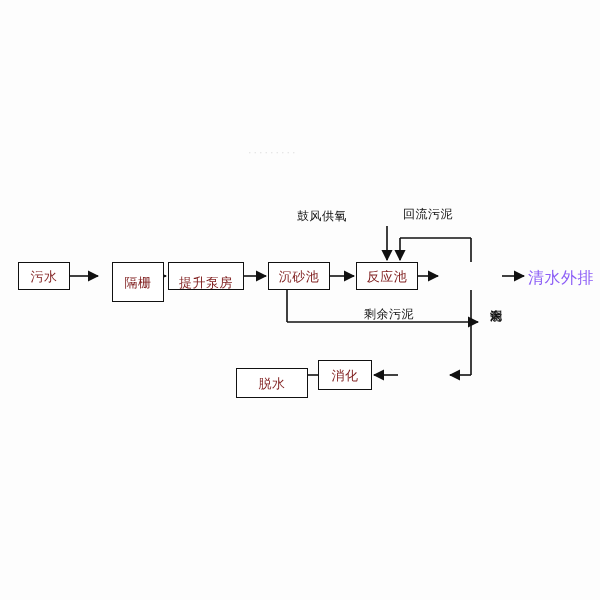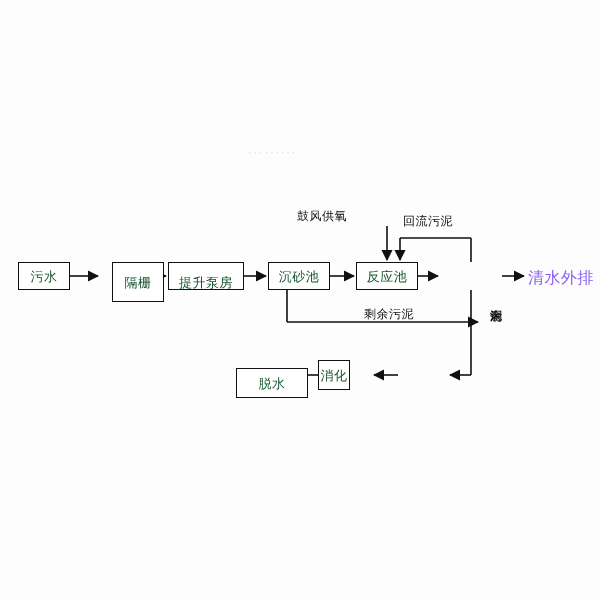--- a/index.html
+++ b/index.html
@@ -24,21 +24,21 @@
     left: 0;
     top: 0;
     width: 600px;
     height: 600px;
   }
   .node {
     position: absolute;
     box-sizing: border-box;
     border: 1.5px solid #111111;
     background: #ffffff;
-    color: #14532d;
+    color: #7f1d1d;
     font-size: 13px;
     line-height: 1;
     display: flex;
     align-items: center;
     justify-content: center;
     letter-spacing: 0.5px;
     white-space: nowrap;
   }
   .edge-label {
     position: absolute;
@@ -115,27 +115,27 @@
   </div>
   <div class="node" style="left:168px; top:262px; width:76px; height:28px;align-items:flex-end;">
     <span>提升泵房</span>
   </div>
   <div class="node" style="left:356px; top:262px; width:62px; height:28px;">
     <span>反应池</span>
   </div>
   <div class="node" style="left:268px; top:262px; width:62px; height:28px;">
     <span>沉砂池</span>
   </div>
-  <div class="node" style="left:318px; top:360px; width:32px; height:30px;">
+  <div class="node" style="left:318px; top:360px; width:54px; height:30px;">
     <span>消化</span>
   </div>
   <div class="node" style="left:236px; top:368px; width:72px; height:30px;">
     <span>脱水</span>
   </div>
 
   <div class="edge-label" style="left:297px; top:208px;">鼓风供氧</div>
-  <div class="edge-label" style="left:403px; top:206px;margin-top:7px;">回流污泥</div>
+  <div class="edge-label" style="left:403px; top:206px;">回流污泥</div>
   <div class="edge-label" style="left:364px; top:306px;">剩余污泥</div>
   <div class="edge-label vertical" style="left:487px; top:300px;">剩余污泥</div>
 
   <div class="out-label" style="left:528px; top:268px;">清水外排</div>
 
 </div>
 
 </body></html>

